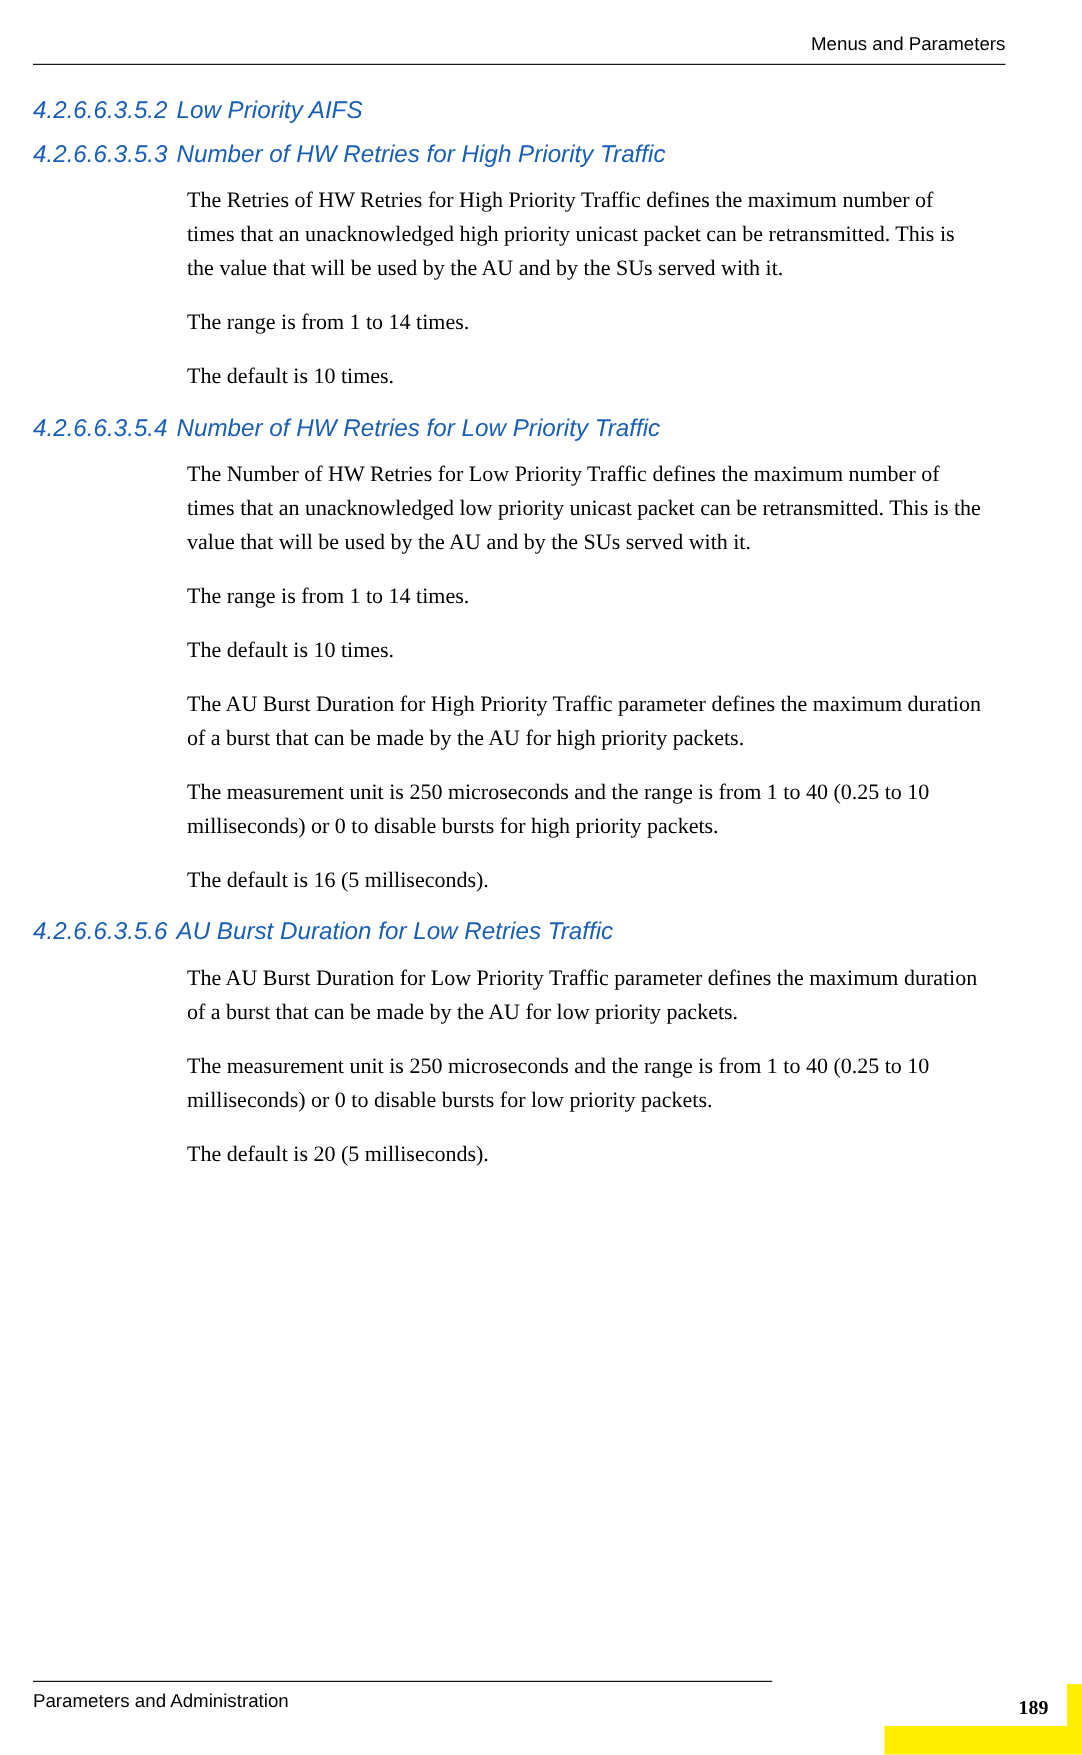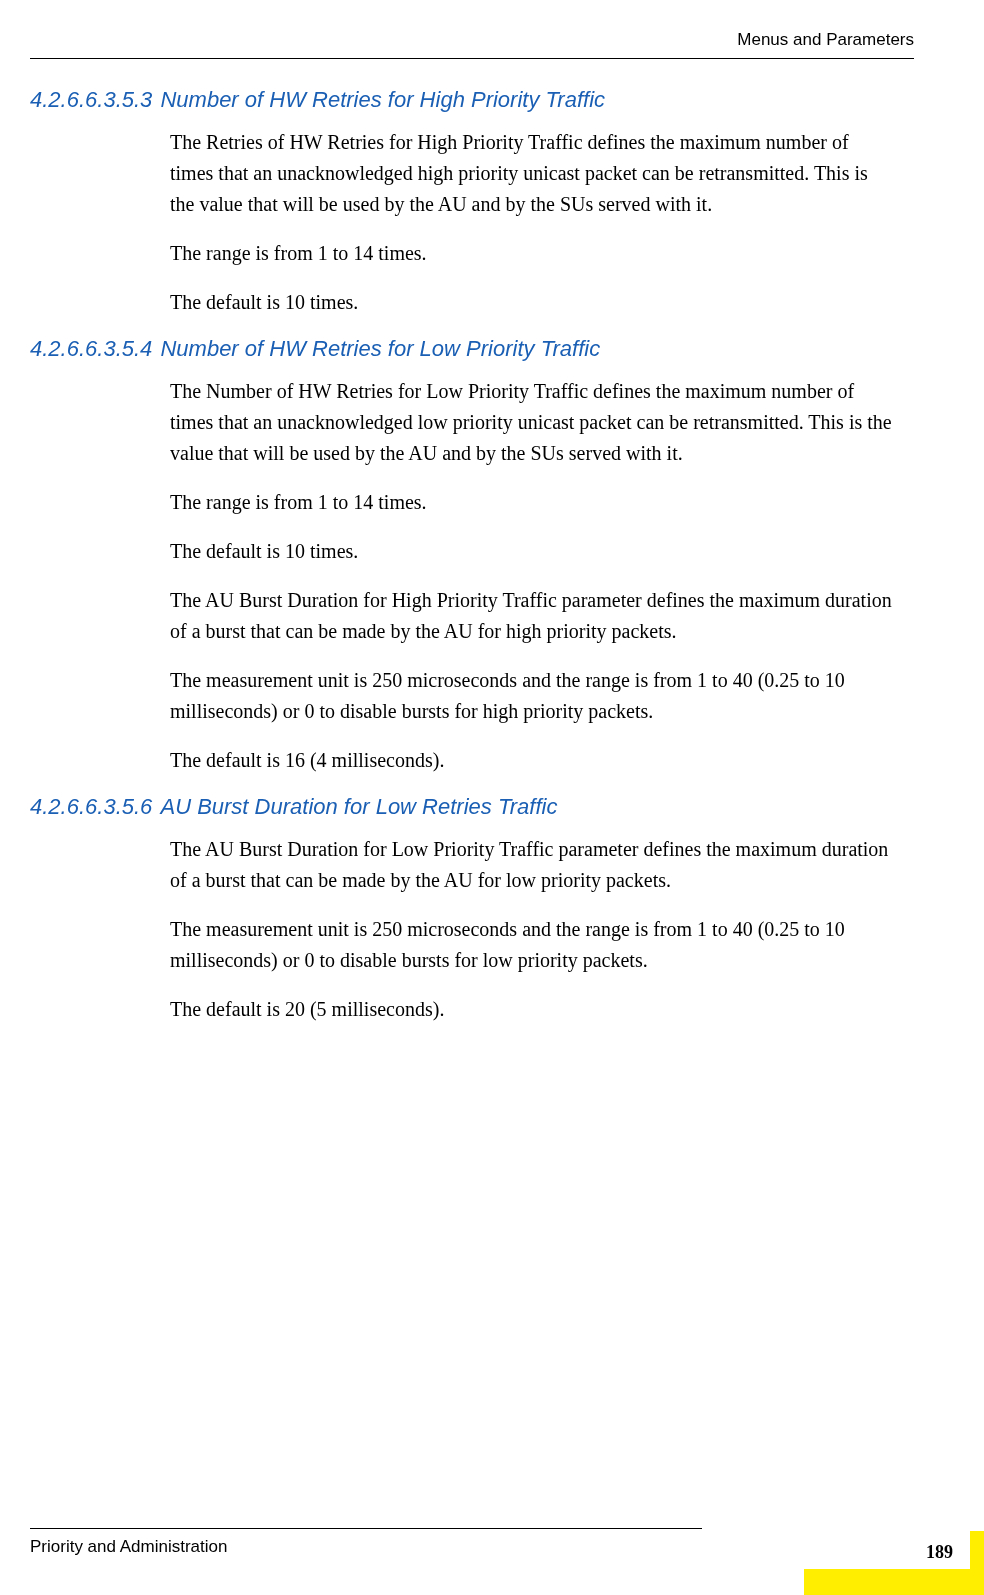--- a/index.html
+++ b/index.html
@@ -110,20 +110,24 @@
     }
   </style>
 </head>
 <body>
 
 <div class="page-container">
 
   <div class="header-section">Menus and Parameters</div>
   <hr class="header-rule">
 
+  <div class="section-heading">
+    <span class="section-number">4.2.6.6.3.5.2</span>
+    <span class="section-title">Low Priority AIFS</span>
+  </div>
 
   <div class="section-heading">
     <span class="section-number">4.2.6.6.3.5.3</span>
     <span class="section-title">Number of HW Retries for High Priority Traffic</span>
   </div>
   <div class="content-block">
     <p class="body-para">The Retries of HW Retries for High Priority Traffic defines the maximum number of times that an unacknowledged high priority unicast packet can be retransmitted. This is the value that will be used by the AU and by the SUs served with it.</p>
     <p class="body-para">The range is from 1 to 14 times.</p>
     <p class="body-para">The default is 10 times.</p>
   </div>
@@ -134,36 +138,36 @@
   </div>
   <div class="content-block">
     <p class="body-para">The Number of HW Retries for Low Priority Traffic defines the maximum number of times that an unacknowledged low priority unicast packet can be retransmitted. This is the value that will be used by the AU and by the SUs served with it.</p>
     <p class="body-para">The range is from 1 to 14 times.</p>
     <p class="body-para">The default is 10 times.</p>
   </div>
 
   <div class="content-block">
     <p class="body-para">The AU Burst Duration for High Priority Traffic parameter defines the maximum duration of a burst that can be made by the AU for high priority packets.</p>
     <p class="body-para">The measurement unit is 250 microseconds and the range is from 1 to 40 (0.25 to 10 milliseconds) or 0 to disable bursts for high priority packets.</p>
-    <p class="body-para">The default is 16 (4 milliseconds).</p>
+    <p class="body-para">The default is 16 (5 milliseconds).</p>
   </div>
 
   <div class="section-heading">
     <span class="section-number">4.2.6.6.3.5.6</span>
     <span class="section-title">AU Burst Duration for Low Retries Traffic</span>
   </div>
   <div class="content-block">
     <p class="body-para">The AU Burst Duration for Low Priority Traffic parameter defines the maximum duration of a burst that can be made by the AU for low priority packets.</p>
     <p class="body-para">The measurement unit is 250 microseconds and the range is from 1 to 40 (0.25 to 10 milliseconds) or 0 to disable bursts for low priority packets.</p>
     <p class="body-para">The default is 20 (5 milliseconds).</p>
   </div>
 
   <div class="footer-section">
     <hr class="footer-rule">
-    <div class="footer-text">Priority and Administration</div>
+    <div class="footer-text">Parameters and Administration</div>
   </div>
 
 </div>
 
 <div class="page-number-block">
   <div class="page-number-accent"></div>
   <div class="page-number-yellow"></div>
   <div class="page-number-text">189</div>
 </div>
 

